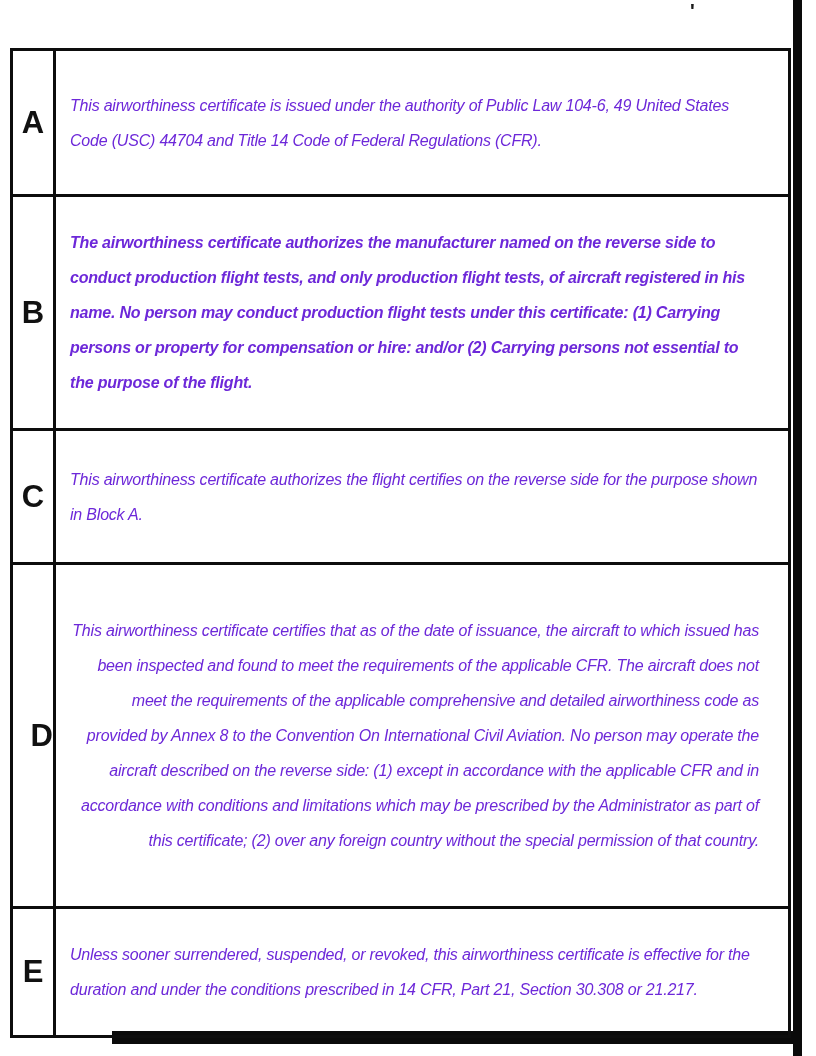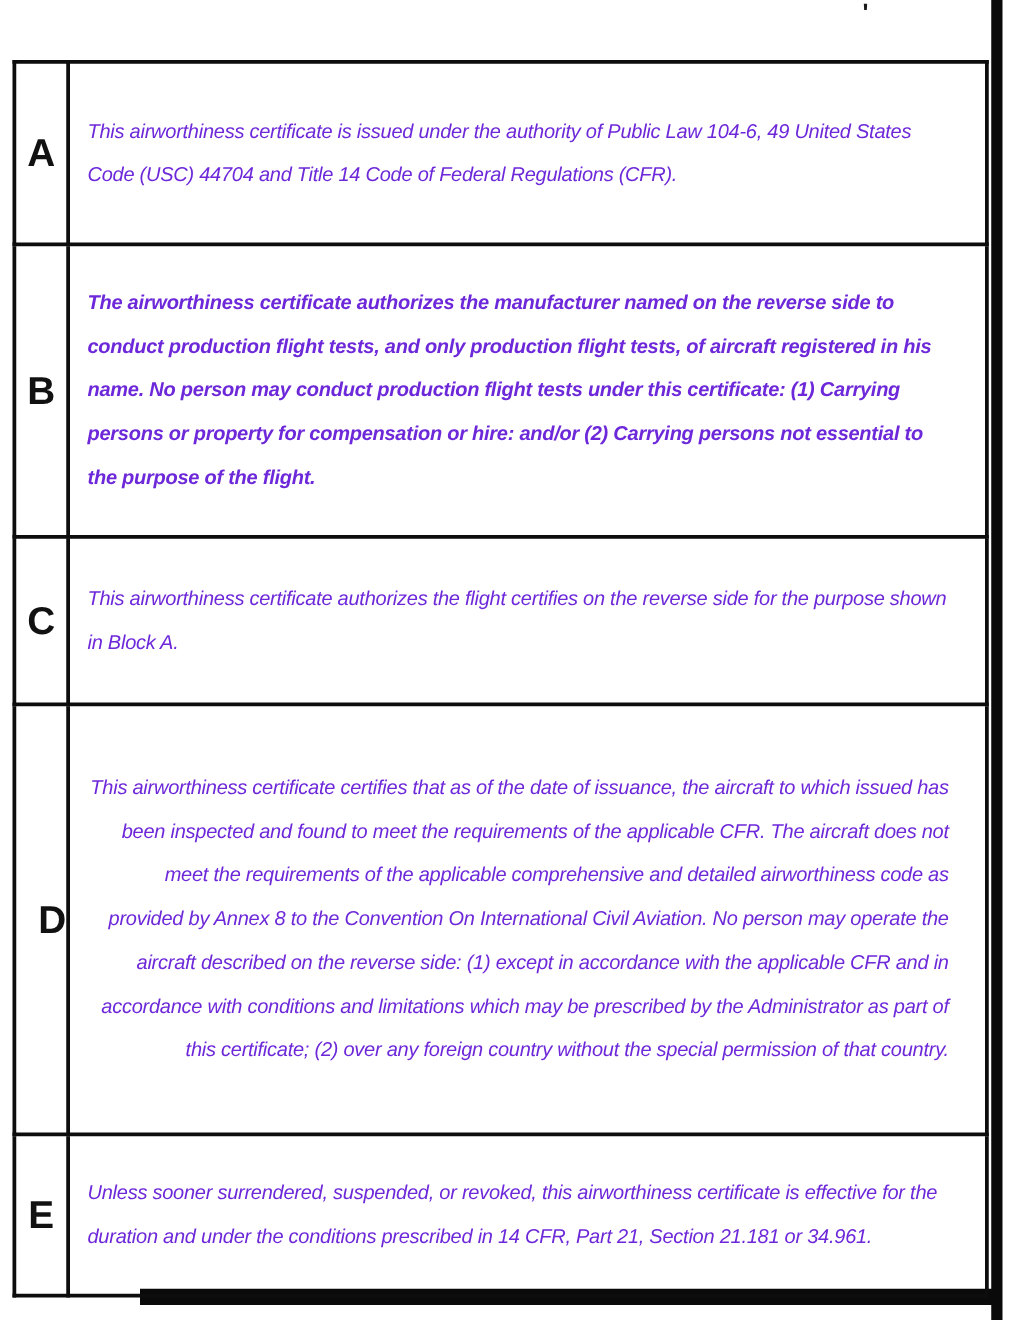--- a/index.html
+++ b/index.html
@@ -98,18 +98,18 @@
       <tr class="row-c">
         <td class="cell-label">C</td>
         <td class="cell-text">This airworthiness certificate authorizes the flight certifies on the reverse side for the purpose shown in Block A.</td>
       </tr>
       <tr class="row-d">
         <td class="cell-label">D</td>
         <td class="cell-text">This airworthiness certificate certifies that as of the date of issuance, the aircraft to which issued has been inspected and found to meet the requirements of the applicable CFR. The aircraft does not meet the requirements of the applicable comprehensive and detailed airworthiness code as provided by Annex 8 to the Convention On International Civil Aviation. No person may operate the aircraft described on the reverse side: (1) except in accordance with the applicable CFR and in accordance with conditions and limitations which may be prescribed by the Administrator as part of this certificate; (2) over any foreign country without the special permission of that country.</td>
       </tr>
       <tr class="row-e">
         <td class="cell-label">E</td>
-        <td class="cell-text">Unless sooner surrendered, suspended, or revoked, this airworthiness certificate is effective for the duration and under the conditions prescribed in 14 CFR, Part 21, Section 21.181 or 34.961.</td>
+        <td class="cell-text">Unless sooner surrendered, suspended, or revoked, this airworthiness certificate is effective for the duration and under the conditions prescribed in 14 CFR, Part 21, Section 30.308 or 21.217.</td>
       </tr>
     </tbody>
   </table>
 
 </div>
 
 </body></html>

